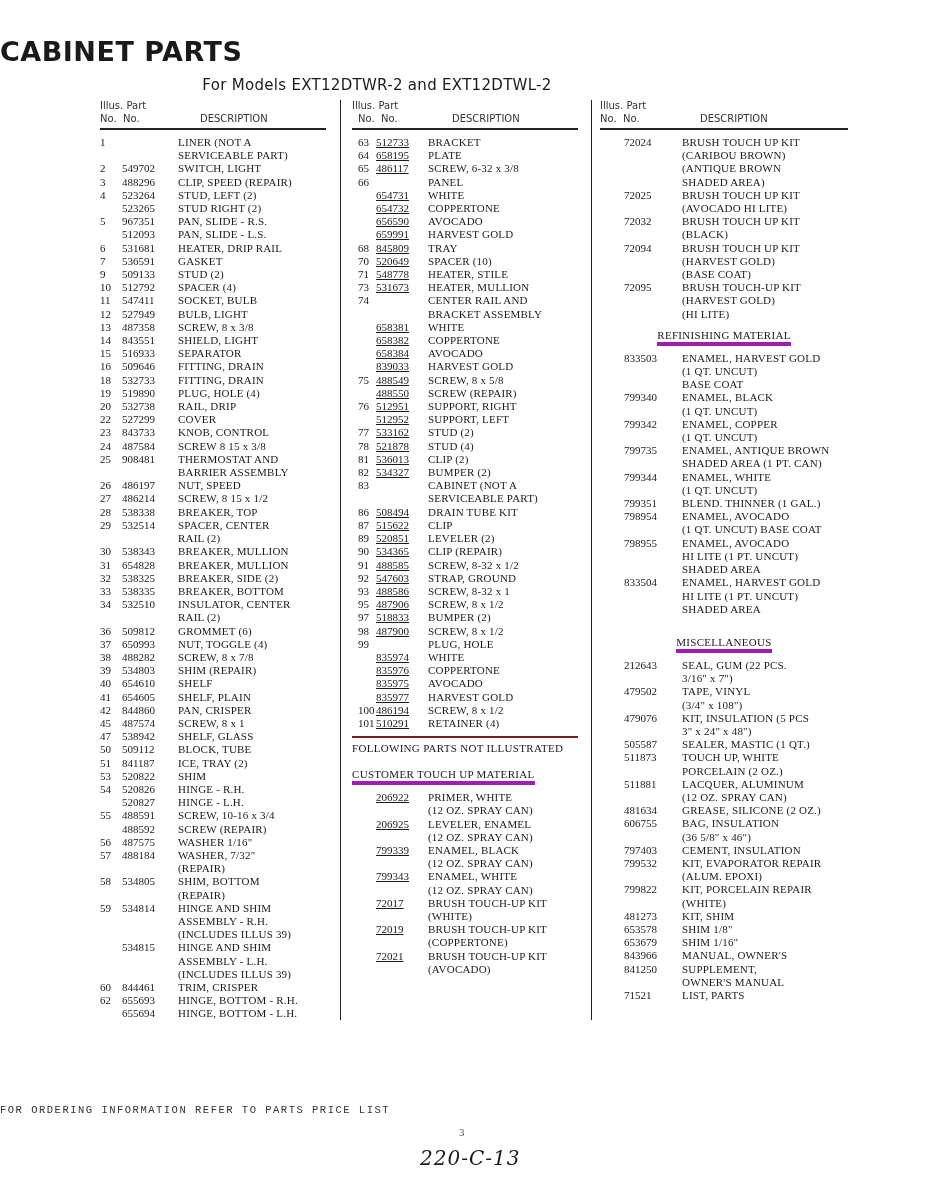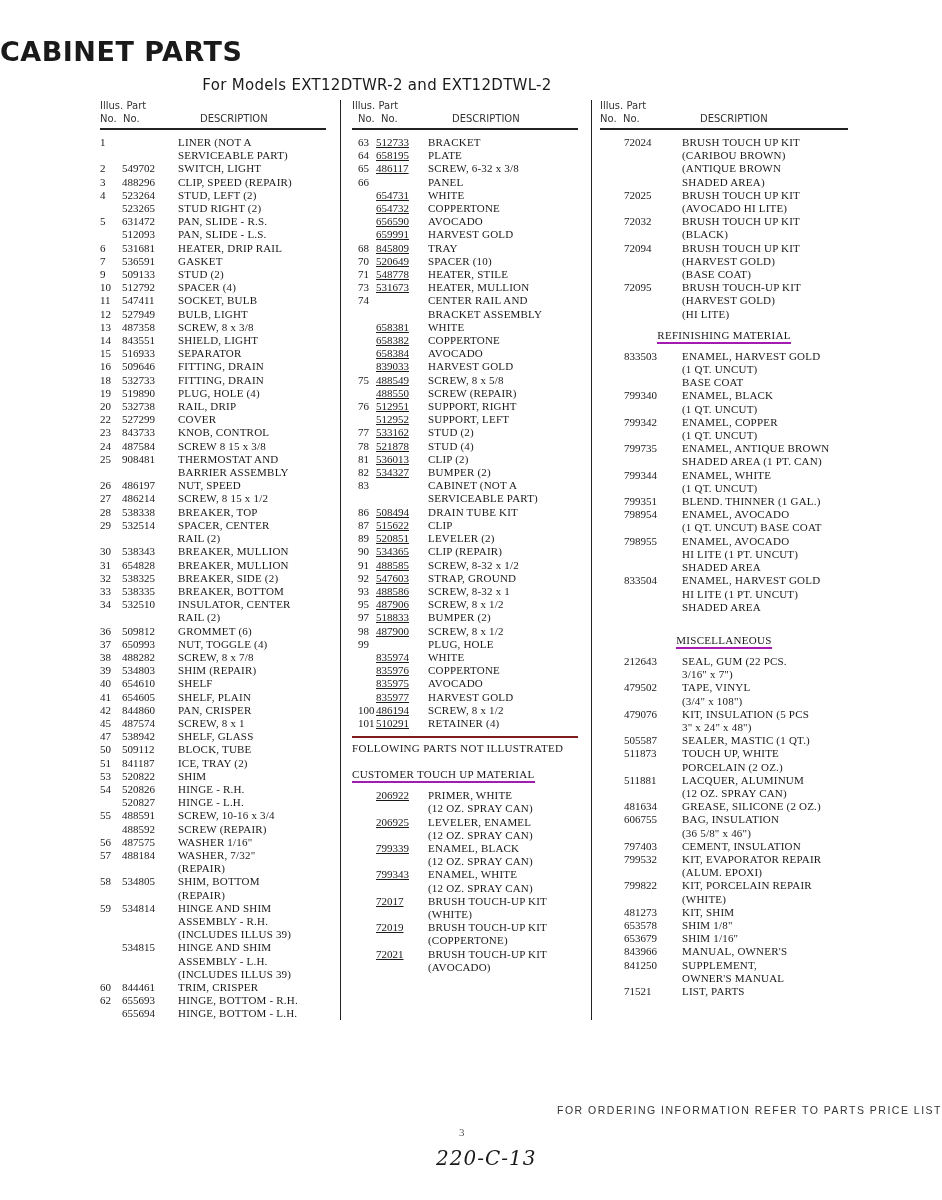--- a/index.html
+++ b/index.html
@@ -35,34 +35,34 @@
   .part { width: 56px; flex: none; }
   .desc { flex: 1; letter-spacing: 0.2px; }
   .col-mid .illus { width: 18px; padding-left: 6px; }
   .col-mid .part { width: 52px; text-decoration: underline; }
   .col-right .illus { width: 20px; }
   .col-right .part { width: 58px; padding-left: 4px; }
   .section-head {
     font-family: "Liberation Serif", serif; font-size: 11px; letter-spacing: 0.3px;
     margin: 8px 0 6px 0;
   }
-  .section-head.underlined { display: inline-block; border-bottom: 2px solid #a21caf; padding-bottom: 1px; }
+  .section-head.underlined { display: inline-block; border-bottom: 4px solid #a21caf; padding-bottom: 1px; }
   .section-head.rule { border-top: 2px solid #7f1d1d; padding-top: 4px; margin-top: 6px; }
   .sh-wrap { text-align: left; }
   .sh-center { text-align: center; }
   .footer-note {
-    position: absolute; top: 1104px; left: 0; width: 942px; text-align: right;
-    font-family: Liberation Sans, sans-serif; font-size: 10.5px; letter-spacing: 1.5px; color: #333;
+    position: absolute; top: 1104px; left: 0; width: 942px; text-align: left;
+    font-family: Liberation Mono, monospace; font-size: 10.5px; letter-spacing: 1.5px; color: #333;
   }
   .page-num {
     position: absolute; top: 1126px; left: 459px; font-family: "Liberation Serif", serif; font-size: 11px; color: #555;
   }
   .handwritten {
     position: absolute; top: 1146px; left: 420px; font-family: "DejaVu Serif", serif; font-style: italic;
-    font-size: 20px; letter-spacing: 1px; margin-left: 16px;
+    font-size: 20px; letter-spacing: 1px;
   }
   .spacer { height: 12px; }
 </style>
 </head>
 <body>
 
 <div class="page-title">CABINET PARTS</div>
 <div class="page-subtitle">For Models EXT12DTWR-2 and EXT12DTWL-2</div>
 
 <div class="divider divider-1"></div>
@@ -100,21 +100,21 @@
         <span class="part">523264</span>
         <span class="desc">STUD, LEFT (2)</span>
       </div>
       <div class="row">
         <span class="illus"></span>
         <span class="part">523265</span>
         <span class="desc">STUD RIGHT (2)</span>
       </div>
       <div class="row">
         <span class="illus">5</span>
-        <span class="part">631472</span>
+        <span class="part">967351</span>
         <span class="desc">PAN, SLIDE - R.S.</span>
       </div>
       <div class="row">
         <span class="illus"></span>
         <span class="part">512093</span>
         <span class="desc">PAN, SLIDE - L.S.</span>
       </div>
       <div class="row">
         <span class="illus">6</span>
         <span class="part">531681</span>

